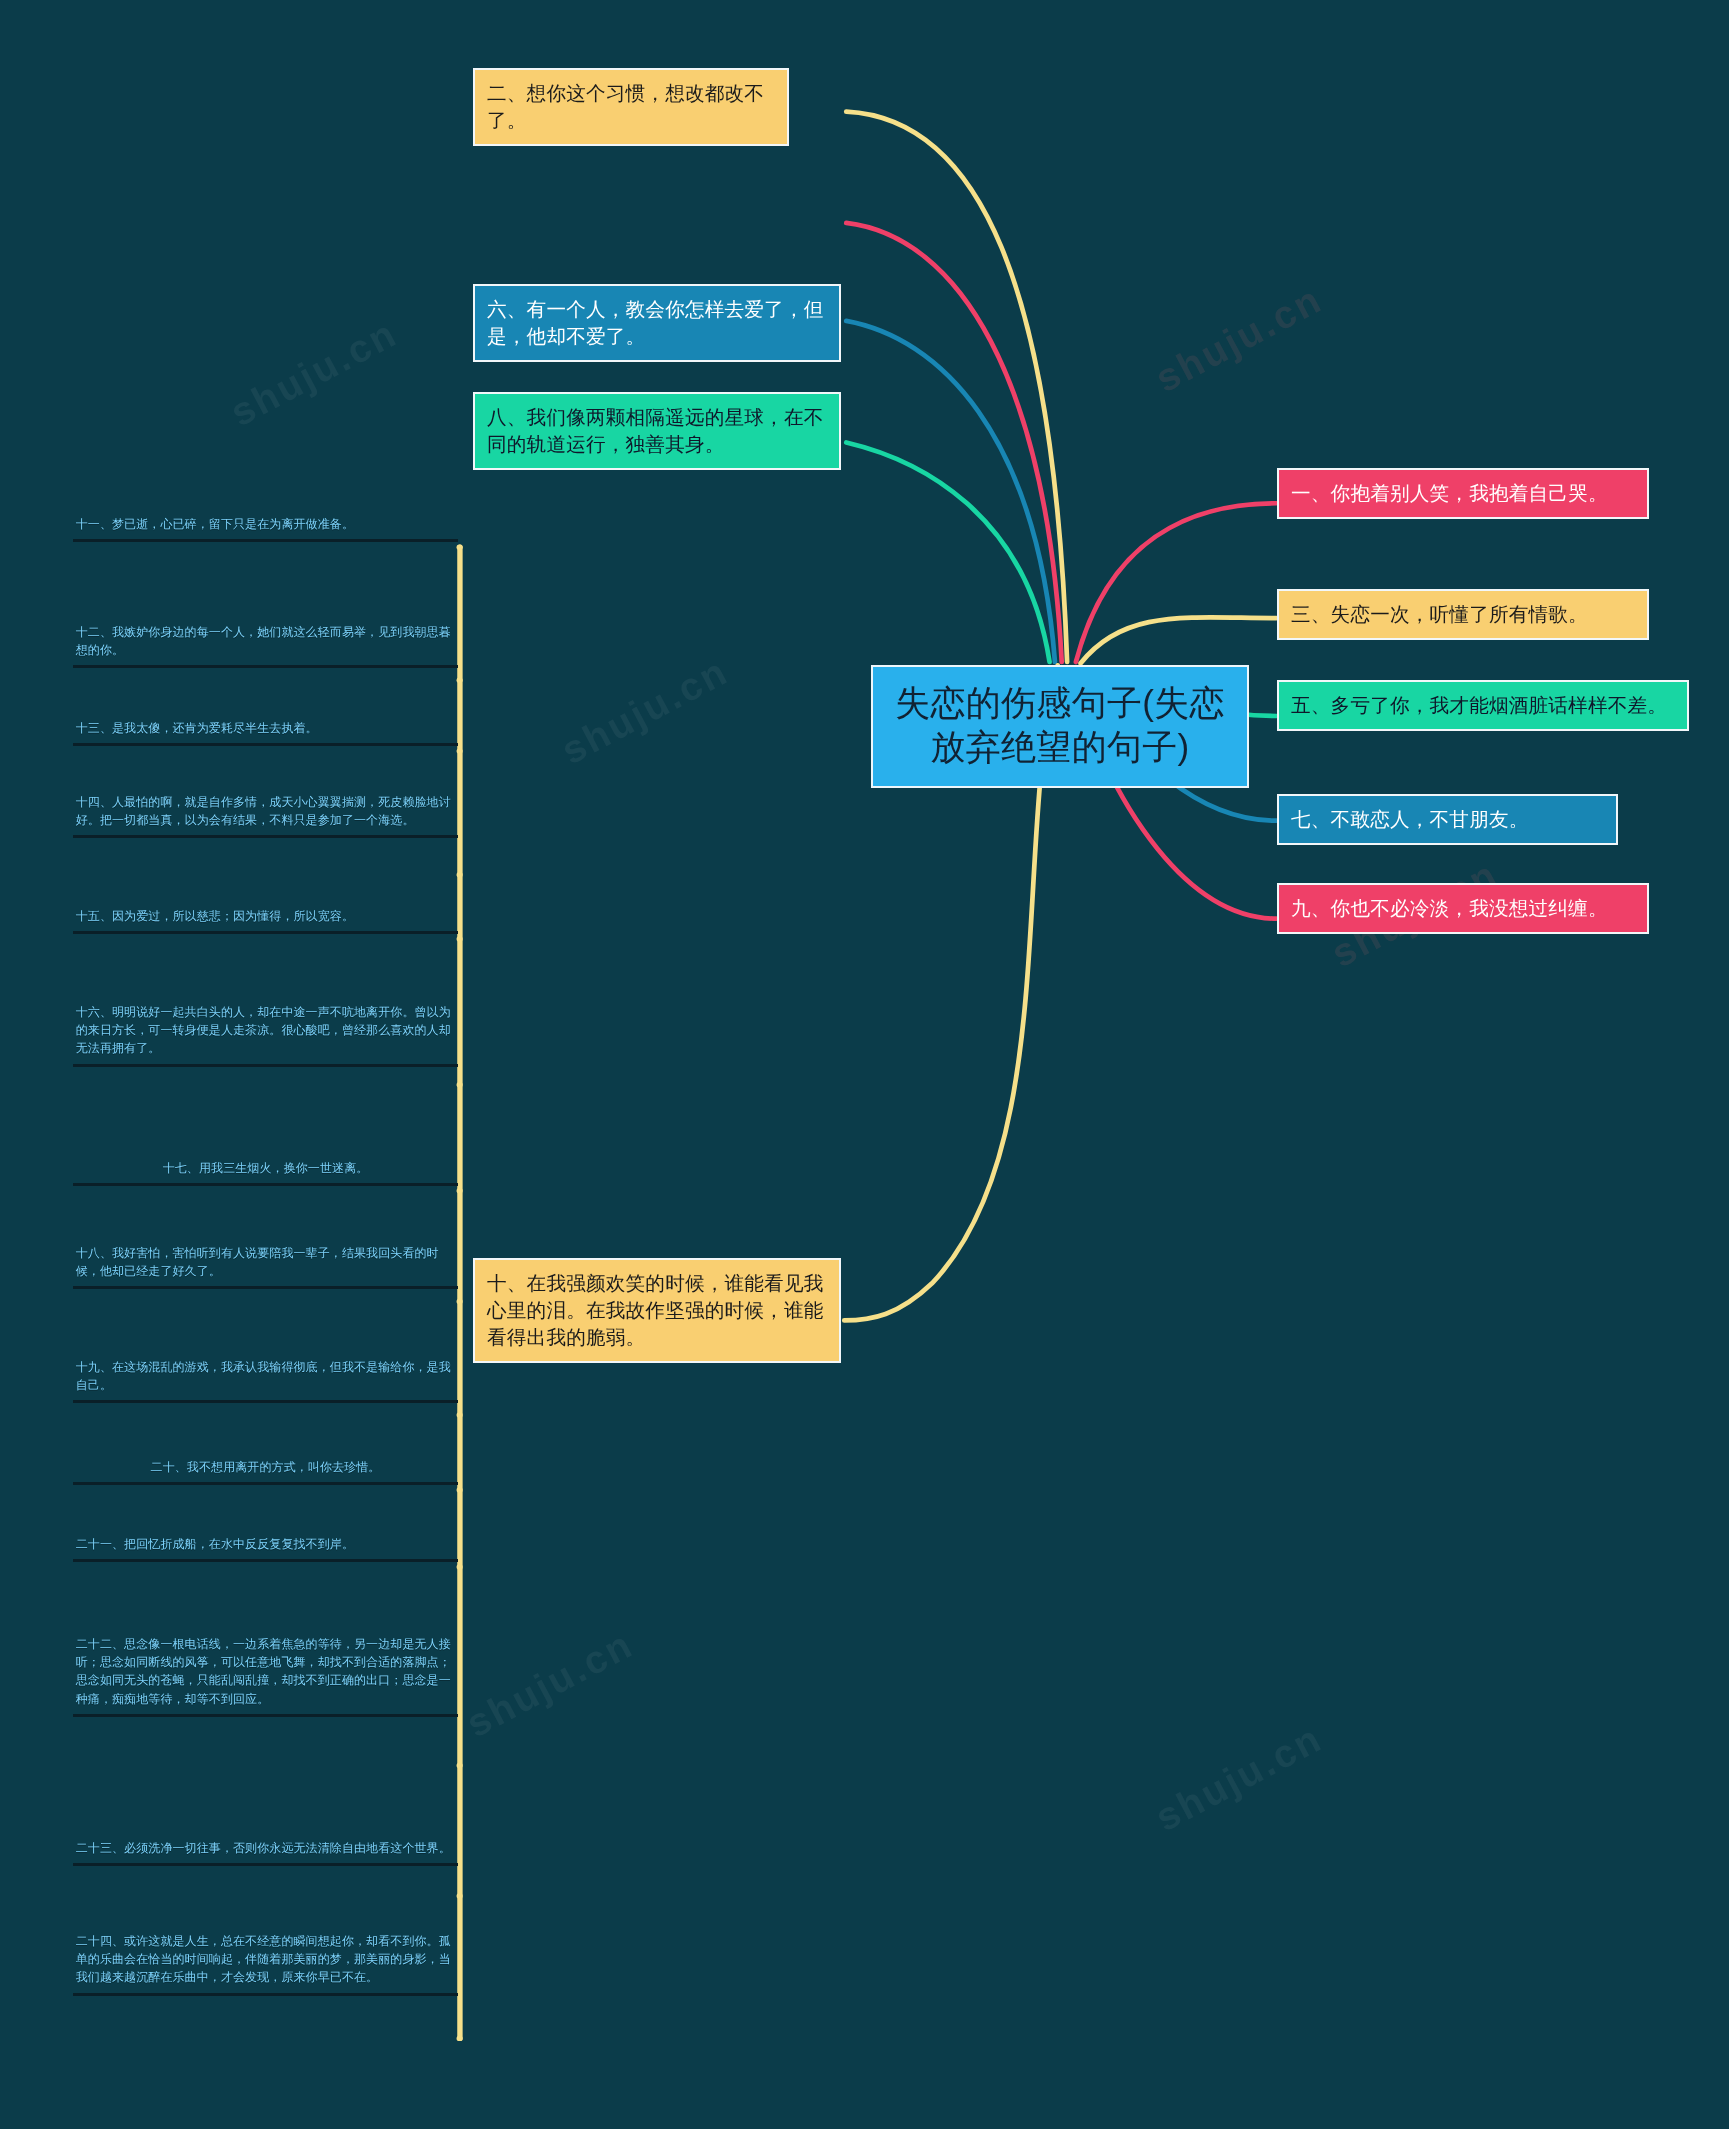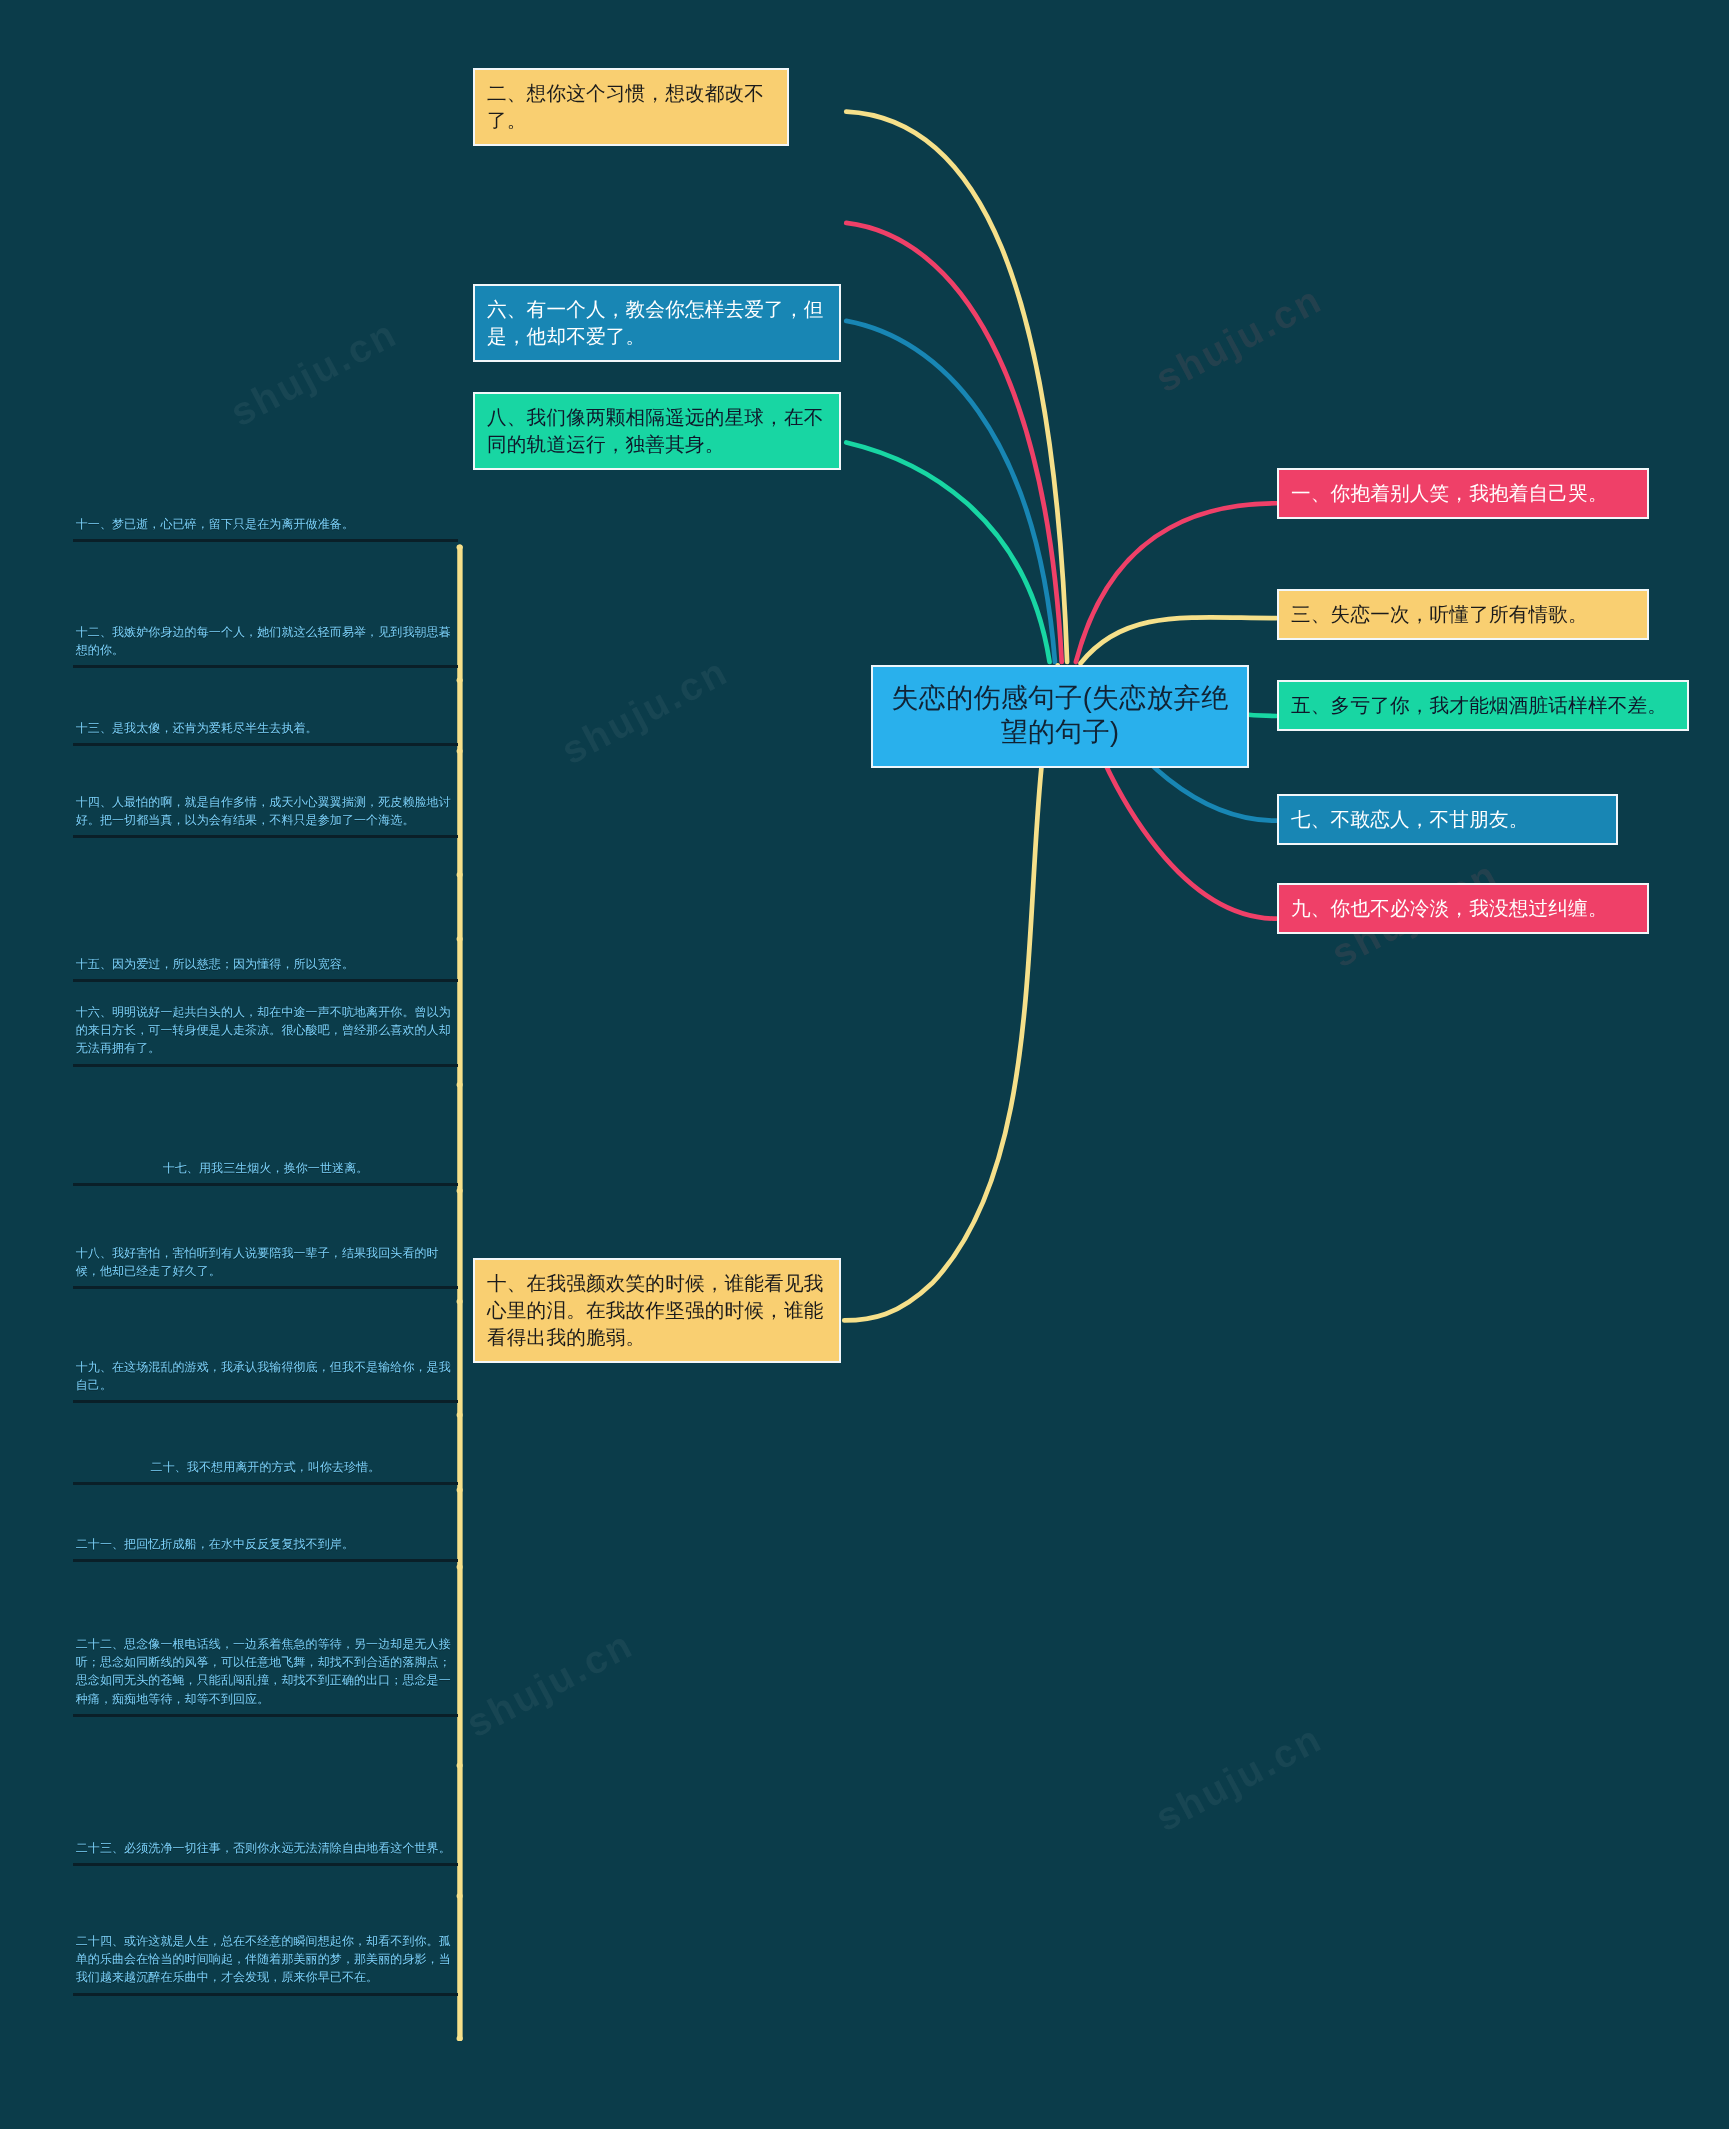--- a/index.html
+++ b/index.html
@@ -27,21 +27,21 @@
   .center-node {
     position: absolute;
     left: 871px;
     top: 665px;
     width: 378px;
     box-sizing: border-box;
     background: #29b0ec;
     border: 2px solid #eef6fb;
     padding: 13.5px 15px 16px 15px;
     color: #123;
-    font-size: 27px;
+    font-size: 35px;
     line-height: 1.28;
     text-align: center;
     letter-spacing: 0.3px;
     z-index: 6;
   }
 
   
   .card {
     position: absolute;
     box-sizing: border-box;
@@ -180,21 +180,21 @@
   </div>
   <div class="leaf" style="left:73px; top:623px;">
     <span>十二、我嫉妒你身边的每一个人，她们就这么轻而易举，见到我朝思暮想的你。</span>
   </div>
   <div class="leaf" style="left:73px; top:719px;">
     <span>十三、是我太傻，还肯为爱耗尽半生去执着。</span>
   </div>
   <div class="leaf" style="left:73px; top:793px;">
     <span>十四、人最怕的啊，就是自作多情，成天小心翼翼揣测，死皮赖脸地讨好。把一切都当真，以为会有结果，不料只是参加了一个海选。</span>
   </div>
-  <div class="leaf" style="left:73px; top:907px;margin-top:48px;">
+  <div class="leaf" style="left:73px; top:907px;">
     <span>十五、因为爱过，所以慈悲；因为懂得，所以宽容。</span>
   </div>
   <div class="leaf" style="left:73px; top:1003px;">
     <span>十六、明明说好一起共白头的人，却在中途一声不吭地离开你。曾以为的来日方长，可一转身便是人走茶凉。很心酸吧，曾经那么喜欢的人却无法再拥有了。</span>
   </div>
   <div class="leaf centered" style="left:73px; top:1159px;">
     <span>十七、用我三生烟火，换你一世迷离。</span>
   </div>
   <div class="leaf" style="left:73px; top:1244px;">
     <span>十八、我好害怕，害怕听到有人说要陪我一辈子，结果我回头看的时候，他却已经走了好久了。</span>

